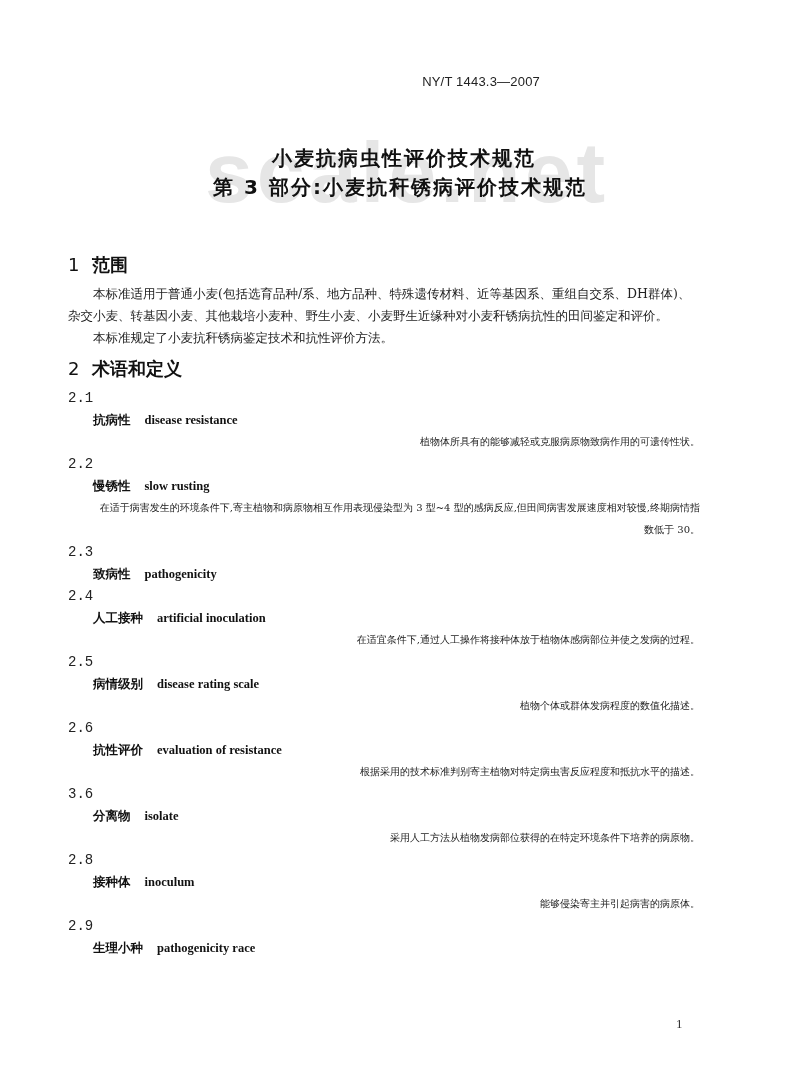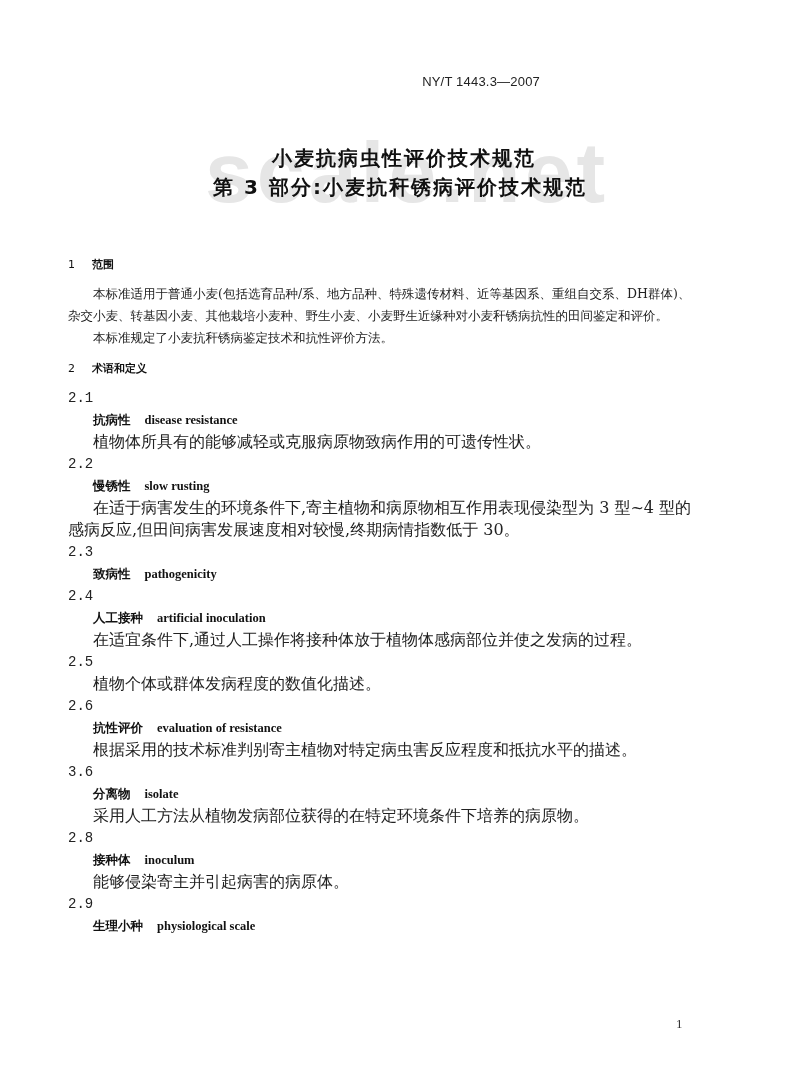--- a/index.html
+++ b/index.html
@@ -62,21 +62,21 @@
 
     .content {
       position: absolute;
       left: 68px;
       top: 255px;
       width: 632px;
       z-index: 1;
     }
     .sec-head {
       font-family: "DejaVu Sans", "Liberation Sans", sans-serif;
-      font-size: 11px;
+      font-size: 18px;
       font-weight: bold;
       height: 20px;
       line-height: 20px;
       color: #111;
     }
     .sec-head .num { display: inline-block; width: 24px; font-weight: normal; }
     .para {
       font-family: "DejaVu Serif", "Liberation Serif", serif;
       font-size: 12.5px;
       line-height: 22px;
@@ -94,23 +94,24 @@
       padding-left: 25px;
       height: 22px;
       line-height: 22px;
       font-size: 12.5px;
       color: #111;
     }
     .term .cn { font-family: "DejaVu Sans", sans-serif; font-weight: bold; }
     .term .en { font-family: Liberation Serif, serif; font-weight: bold; margin-left: 14px; }
     .def {
       padding-left: 25px;
-      font-size: 16px;
-      line-height: 22px;
-      color: #222;
+      font-size: 10px;
+      line-height: 22px;
+      color: #222;
+      text-align: right;
     }
     .def.wrap { padding-left: 0; text-indent: 25px; }
 
     .page-num {
       position: absolute;
       top: 1016px;
       left: 676px;
       font-family: "Liberation Serif", serif;
       font-size: 13px;
       color: #333;
@@ -163,20 +164,23 @@
       <span class="cn">致病性</span><span class="en">pathogenicity</span>
     </div>
 
     <div class="clause-num">2.4</div>
     <div class="term">
       <span class="cn">人工接种</span><span class="en">artificial inoculation</span>
     </div>
     <div class="def">在适宜条件下,通过人工操作将接种体放于植物体感病部位并使之发病的过程。</div>
 
     <div class="clause-num">2.5</div>
+    <div class="term">
+      <span class="cn">病情级别</span><span class="en">disease rating scale</span>
+    </div>
     <div class="def">植物个体或群体发病程度的数值化描述。</div>
 
     <div class="clause-num">2.6</div>
     <div class="term">
       <span class="cn">抗性评价</span><span class="en">evaluation of resistance</span>
     </div>
     <div class="def">根据采用的技术标准判别寄主植物对特定病虫害反应程度和抵抗水平的描述。</div>
 
     <div class="clause-num">3.6</div>
     <div class="term">
@@ -185,18 +189,18 @@
     <div class="def">采用人工方法从植物发病部位获得的在特定环境条件下培养的病原物。</div>
 
     <div class="clause-num">2.8</div>
     <div class="term">
       <span class="cn">接种体</span><span class="en">inoculum</span>
     </div>
     <div class="def">能够侵染寄主并引起病害的病原体。</div>
 
     <div class="clause-num">2.9</div>
     <div class="term">
-      <span class="cn">生理小种</span><span class="en">physiological scale</span>
+      <span class="cn">生理小种</span><span class="en">pathogenicity race</span>
     </div>
   </div>
 
   <div class="page-num">1</div>
 </div>
 
 </body></html>

